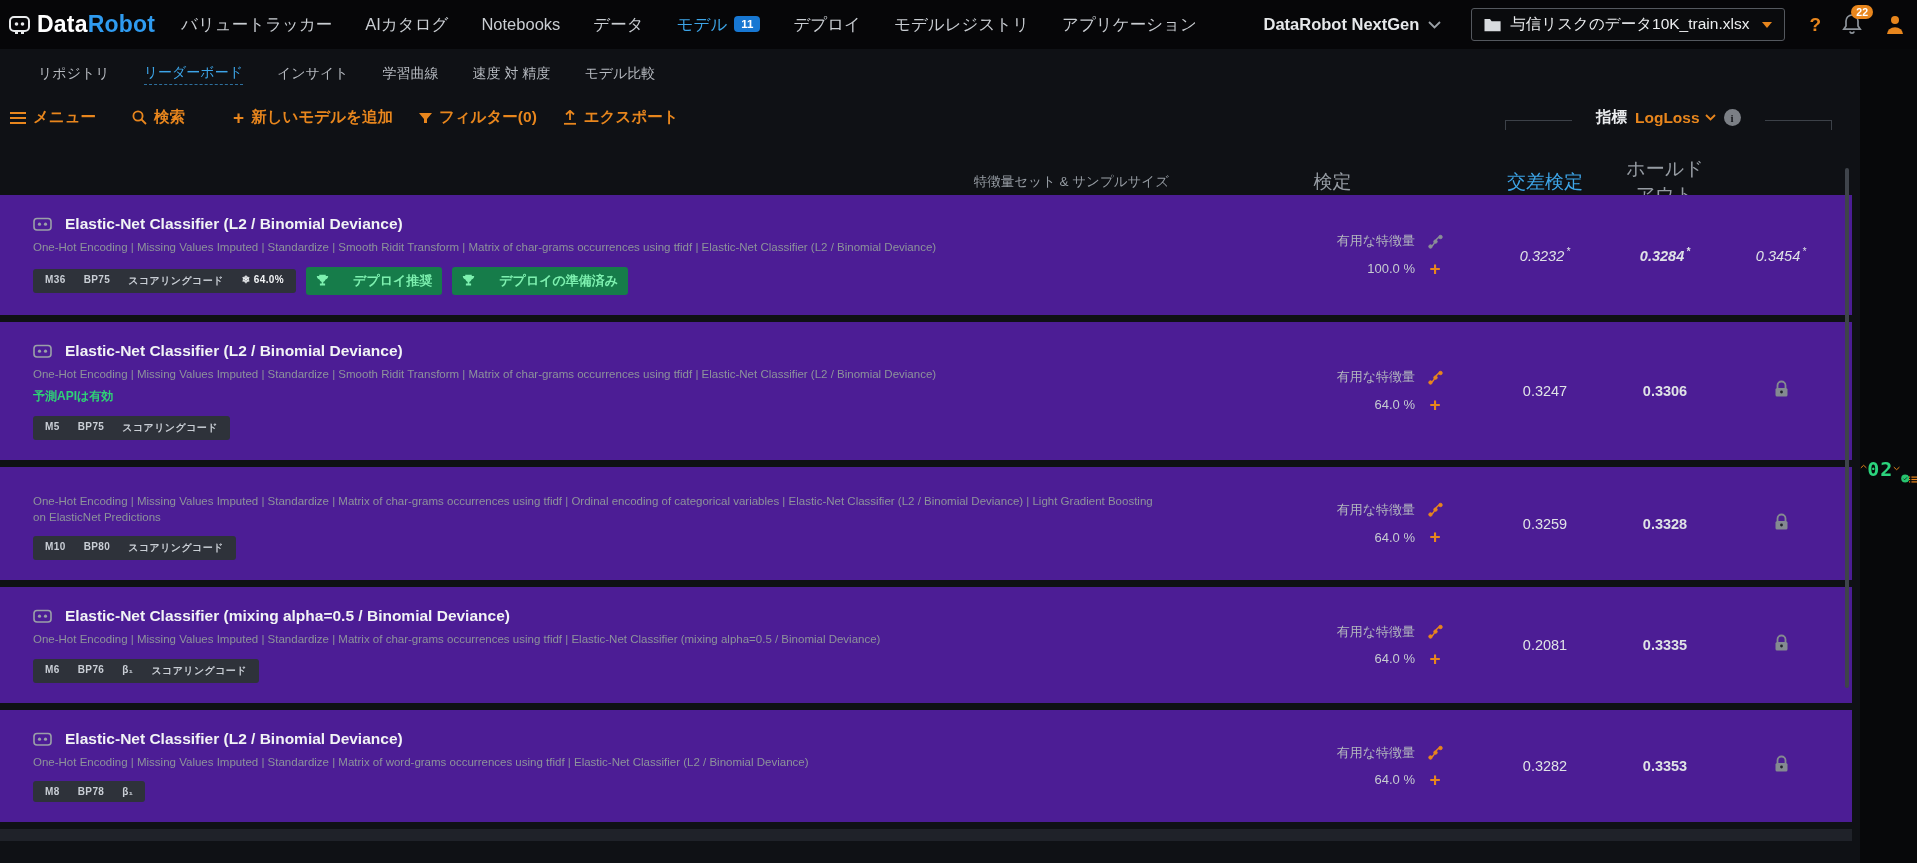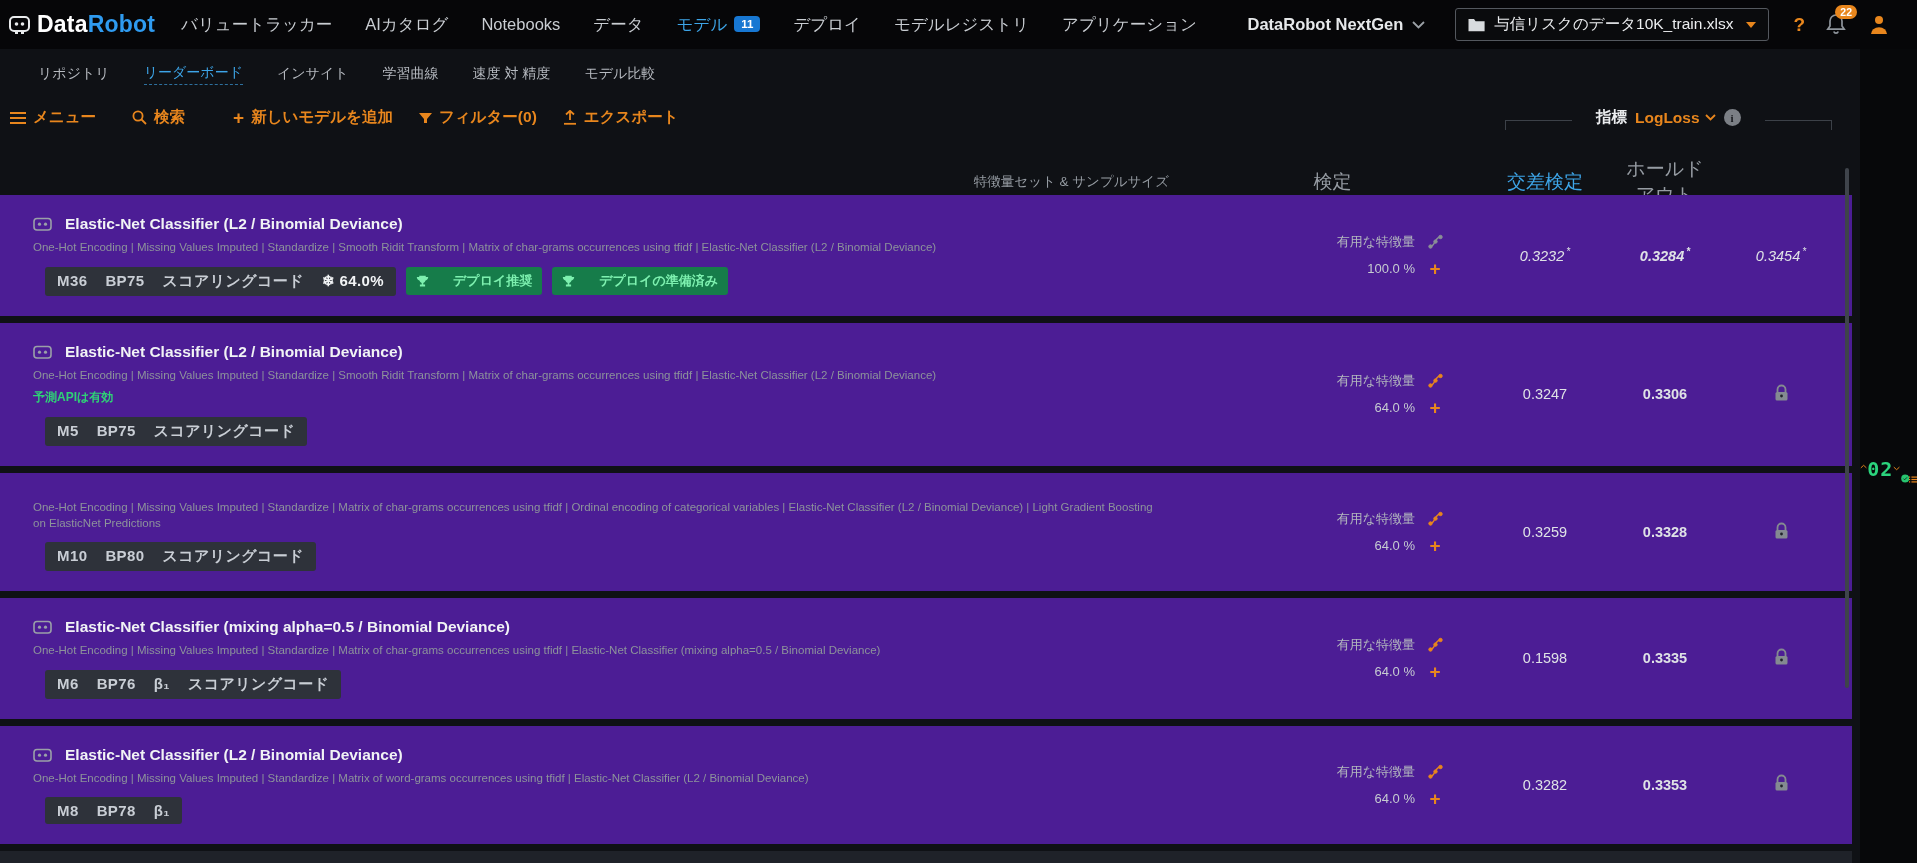--- a/index.html
+++ b/index.html
@@ -10,21 +10,21 @@
   }
   
   .topbar{position:absolute;top:0;left:0;width:1917px;height:49px;background:#060608;display:flex;align-items:center;z-index:6;}
   .logo{display:flex;align-items:center;gap:6px;margin-left:8px;}
   .logo-text{font-size:23px;font-weight:700;letter-spacing:.2px;}
   .logo-data{color:#ffffff;} .logo-robot{color:#2f9bf0;}
   .topnav{display:flex;align-items:center;margin-left:26px;gap:33px;}
   .topnav-item{font-size:16.5px;color:#c9cdd2;cursor:default;white-space:nowrap;}
   .topnav-item.active{color:#3da5e8;}
   .nav-badge{display:inline-block;background:#1777d2;color:#fff;border-radius:4px;font-size:11.5px;font-weight:700;padding:2px 7px;margin-left:7px;vertical-align:2px;}
-  .top-right{margin-left:auto;display:flex;align-items:center;padding-right:28px;}
+  .top-right{margin-left:auto;display:flex;align-items:center;padding-right:12px;}
   .nextgen{display:flex;align-items:center;gap:9px;font-weight:700;font-size:16.5px;color:#e6e8ea;}
   .project-box{display:flex;align-items:center;border:1px solid #54585e;border-radius:3px;height:33px;padding:0 12px;margin-left:30px;gap:9px;background:#0a0b0d;}
   .project-name{font-size:15.5px;color:#eceef0;white-space:nowrap;}
   .caret-down{width:0;height:0;border-left:5px solid transparent;border-right:5px solid transparent;border-top:6px solid #e8861d;margin-left:4px;}
   .help-btn{color:#e8861d;font-weight:700;font-size:19px;margin-left:24px;}
   .bell-wrap{position:relative;margin-left:20px;width:24px;height:26px;}
   .bell-badge{position:absolute;top:-7px;right:-8px;background:#e8861d;color:#fff;border-radius:9px;font-size:10.5px;font-weight:700;padding:1px 5px;}
   .person-wrap{margin-left:20px;}
   
   .subnav{position:absolute;top:49px;left:0;width:1860px;height:50px;display:flex;align-items:center;padding-left:38px;gap:34px;background:#0f1115;}
@@ -51,21 +51,21 @@
   .th-c{text-align:center;font-size:19px;color:#969ca3;}
   .th-c.sorted{color:#3da5e8;}
   .list{position:absolute;top:195px;left:0;width:1852px;display:flex;flex-direction:column;gap:7px;}
   .row{background:#4c1d95;align-items:center;padding:20px 0 20px;}
   .cell-name{padding-left:33px;}
   .title-line{display:flex;align-items:center;gap:13px;}
   .model-title{font-size:15.5px;font-weight:700;color:#f1f3f5;}
   .model-desc{margin-top:7px;font-size:11.5px;color:#8d939b;line-height:1.35;max-width:1130px;}
   .row-status{margin-top:6px;font-size:12px;color:#2fd276;font-weight:700;}
   .badge-line{margin-top:11px;display:flex;gap:10px;align-items:center;}
-  .pill{background:#2e323a;border-radius:3px;padding:5px 12px;display:flex;gap:18px;font-size:15px;font-weight:700;color:#c9ced5;letter-spacing:.4px;margin-left:12px;}
+  .pill{background:#2e323a;border-radius:3px;padding:5px 12px;display:flex;gap:18px;font-size:10px;font-weight:700;color:#c9ced5;letter-spacing:.4px;}
   .pill .strong{color:#f2f4f6;}
   .gbadge{background:#167c4a;border-radius:3px;padding:5px 10px;display:flex;gap:24px;align-items:center;font-size:13px;font-weight:700;color:#7df0af;}
   .cell-fs{display:flex;justify-content:flex-end;align-items:center;padding-right:24px;gap:9px;}
   .fs-text{text-align:right;font-size:13px;color:#b3b8be;line-height:2.1;}
   .fs-sample{color:#c6cbd1;}
   .fs-icons{display:flex;flex-direction:column;gap:12px;width:22px;align-items:center;}
   .fs-plus{color:#e8861d;font-size:19px;font-weight:700;line-height:.8;}
   .branch-gray svg path,.branch-gray svg circle{stroke:#8a8f96 !important;fill-opacity:1;}
   .branch-gray svg circle{fill:#8a8f96 !important;}
   .cell-metric{text-align:center;font-size:14.5px;color:#dfe2e6;}
@@ -370,21 +370,21 @@
           <svg width="15" height="15" viewBox="0 0 15 15">
               <path d="M2.5 12.5 C7 12.5 6.5 3 12.5 3" fill="none" stroke="#e8861d" stroke-width="1.5"></path>
               <circle cx="2.5" cy="12.5" r="1.7" fill="#e8861d" stroke="#e8861d"></circle>
               <circle cx="12.5" cy="3" r="1.7" fill="#e8861d" stroke="#e8861d"></circle>
               <circle cx="7.5" cy="7.6" r="1.7" fill="#e8861d" stroke="#e8861d"></circle>
             </svg>
         </span>
         <span class="fs-plus">+</span>
       </div>
     </div>
-    <div class="cell-metric m-val">0.1598</div>
+    <div class="cell-metric m-val">0.2081</div>
     <div class="cell-metric cv m-cv">0.3335</div>
     <div class="cell-metric m-hold"><svg width="15" height="18" viewBox="0 0 15 18" style="display:inline-block">
           <path d="M3.5 8V5.5a4 4 0 0 1 8 0V8" fill="none" stroke="#848a91" stroke-width="1.8"></path>
           <rect x="1.5" y="8" width="12" height="8.5" rx="1.5" fill="#848a91"></rect>
           <circle cx="7.5" cy="12" r="1.4" fill="#1f2229"></circle>
         </svg></div>
   </div>
 
   <div class="row grid-cols">
     <div class="cell-name">

